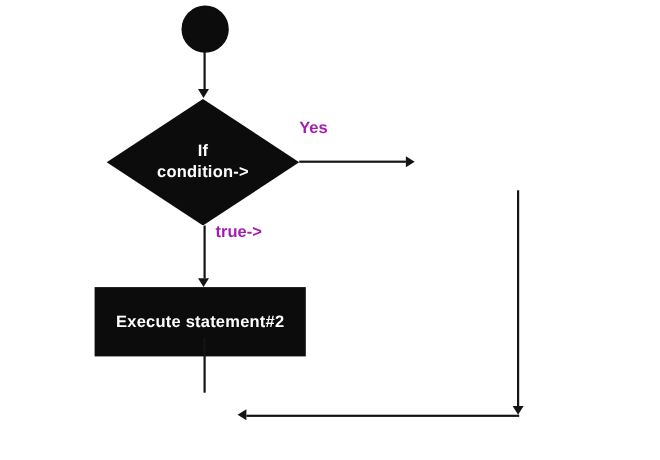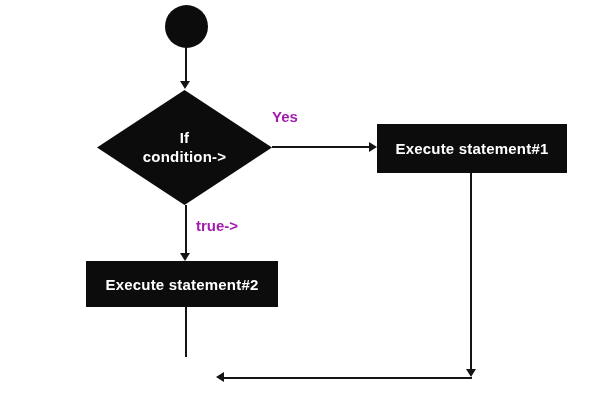--- a/index.html
+++ b/index.html
@@ -37,21 +37,21 @@
     width: 175px; height: 115px;
     clip-path: polygon(50% 0%, 100% 50%, 50% 100%, 0% 50%);
   }
   .diamond .node-label { white-space: pre-line; line-height: 1.25; }
   .rect1 {
     left: 377px; top: 124px;
     width: 190px; height: 49px;
   }
   .rect2 {
     left: 86px; top: 261px;
-    width: 192px; height: 46px;
+    width: 192px; height: 63px;
   }
   .end-ellipse {
     left: 158px; top: 357px;
     width: 58px; height: 45px;
     border-radius: 50%;
   }
   .line {
     position: absolute;
     background: #141414;
   }
@@ -85,44 +85,41 @@
   .ah-into-rect2   { left: 180px; top: 253px; }
   .ah-corner-down  { left: 466px; top: 369px; }
   .ah-into-end     { left: 216px; top: 372px; }
   .edge-label {
     position: absolute;
     color: #a21caf;
     font-size: 15px;
     font-weight: bold;
   }
   .yes-label  { left: 272px; top: 108px; }
-  .true-label { left: 196px; top: 217px; }
+  .true-label { left: 196px; top: 202px; }
 </style>
 </head>
 <body>
 
 <div class="canvas">
 
   <div class="node start-circle"></div>
 
   <div class="line line-start-to-diamond"></div>
   <div class="arrowhead arrow-down ah-into-diamond"></div>
 
   <div class="node diamond">
     <span class="node-label">If
 condition-&gt;</span>
   </div>
 
   <div class="edge-label yes-label">Yes</div>
   <div class="line line-diamond-to-rect1"></div>
   <div class="arrowhead arrow-right ah-into-rect1"></div>
 
-  <div class="node rect1">
-    <span class="node-label">Execute statement#1</span>
-  </div>
 
   <div class="line line-rect1-down"></div>
   <div class="arrowhead arrow-down ah-corner-down"></div>
   <div class="line line-elbow-to-end"></div>
   <div class="arrowhead arrow-left ah-into-end"></div>
 
   <div class="edge-label true-label">true-&gt;</div>
   <div class="line line-diamond-to-rect2"></div>
   <div class="arrowhead arrow-down ah-into-rect2"></div>
 

